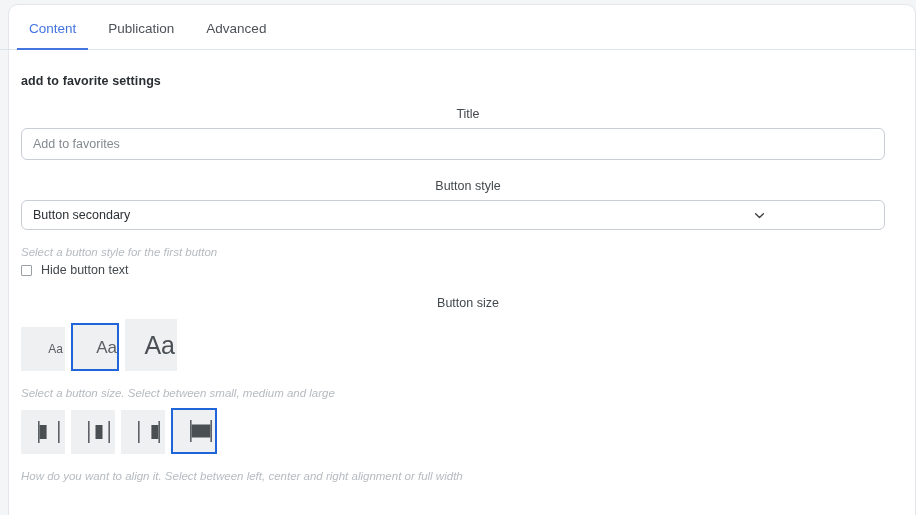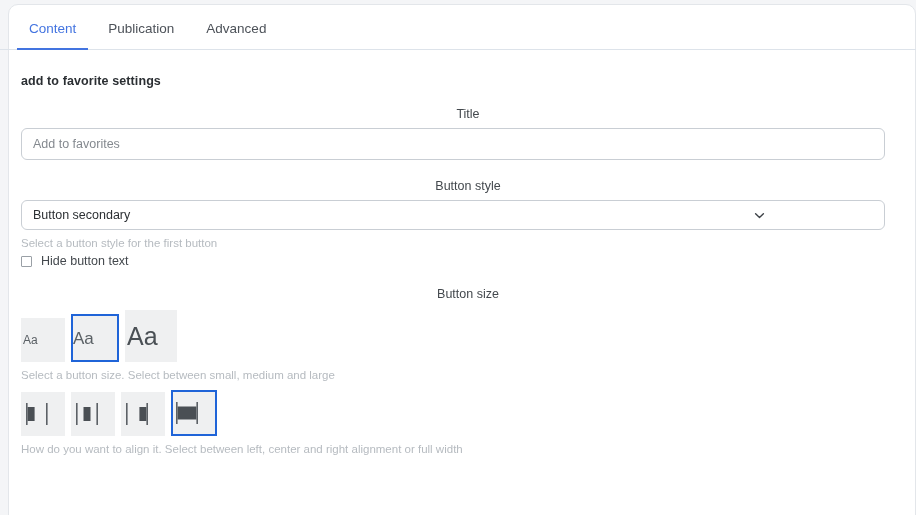--- a/index.html
+++ b/index.html
@@ -80,21 +80,22 @@
   }
   .field-label {
     font-size: 12.5px;
     color: #43484d;
     margin: 19px 0 7px 0;
     text-align: center;
   }
   .help-text {
     font-size: 11.5px;
     color: #b6bbc0;
-    margin: 7px 0 0 0;
+    margin: 16px 0 0 0;
+    font-style: italic;
   }
   .text-input {
     display: block;
     width: 864px;
     height: 30px;
     box-sizing: border-box;
     border: 1px solid #c9ced4;
     border-radius: 6px;
     padding: 15px 11px;
     font-family: "Liberation Sans", sans-serif;
@@ -161,21 +162,21 @@
     align-items: flex-end;
     gap: 6px;
     margin-top: 9px;
   }
   .opt {
     background: #eff0f1;
     border: 2px solid transparent;
     box-sizing: border-box;
     display: flex;
     align-items: center;
-    justify-content: flex-start;
+    justify-content: flex-end;
     cursor: pointer;
     color: #63696f;
   }
   .opt.selected {
     border-color: #1f64d8;
     background: #eff0f1;
   }
   .size-s { width: 44px; height: 44px; font-size: 12px; }
   .size-m { width: 48px; height: 48px; font-size: 17px; }
   .size-l { width: 52px; height: 52px; font-size: 25px; }

